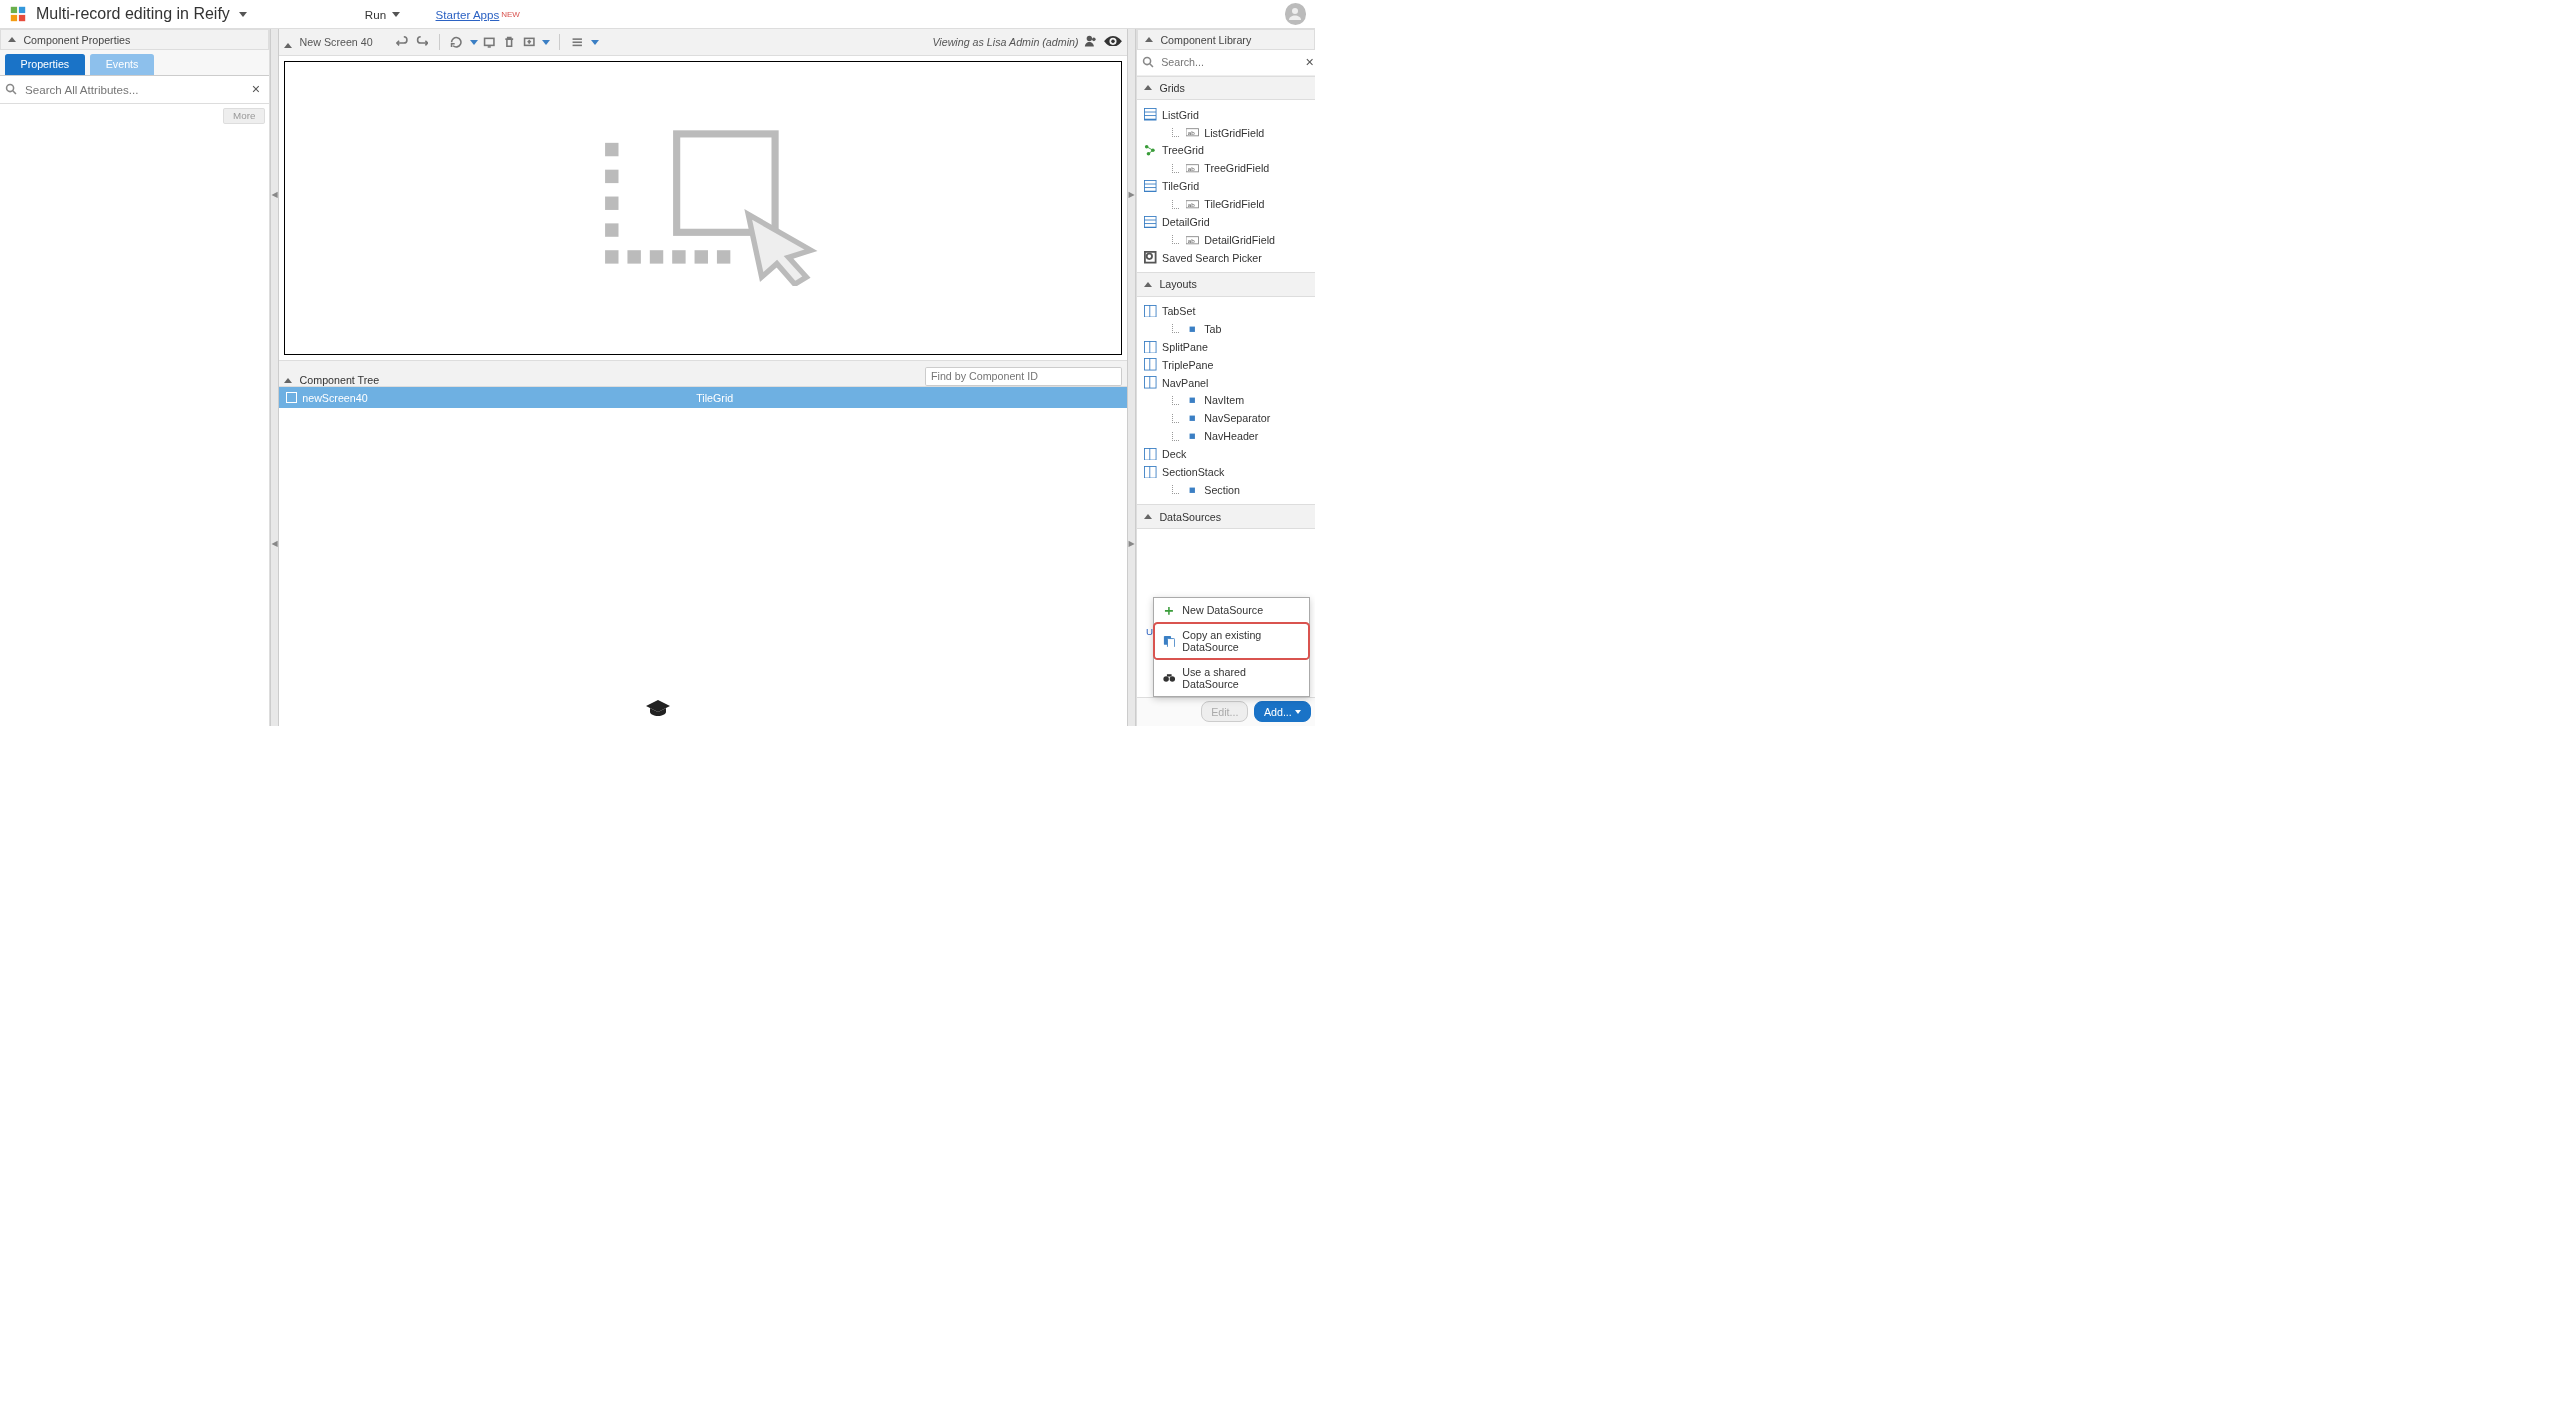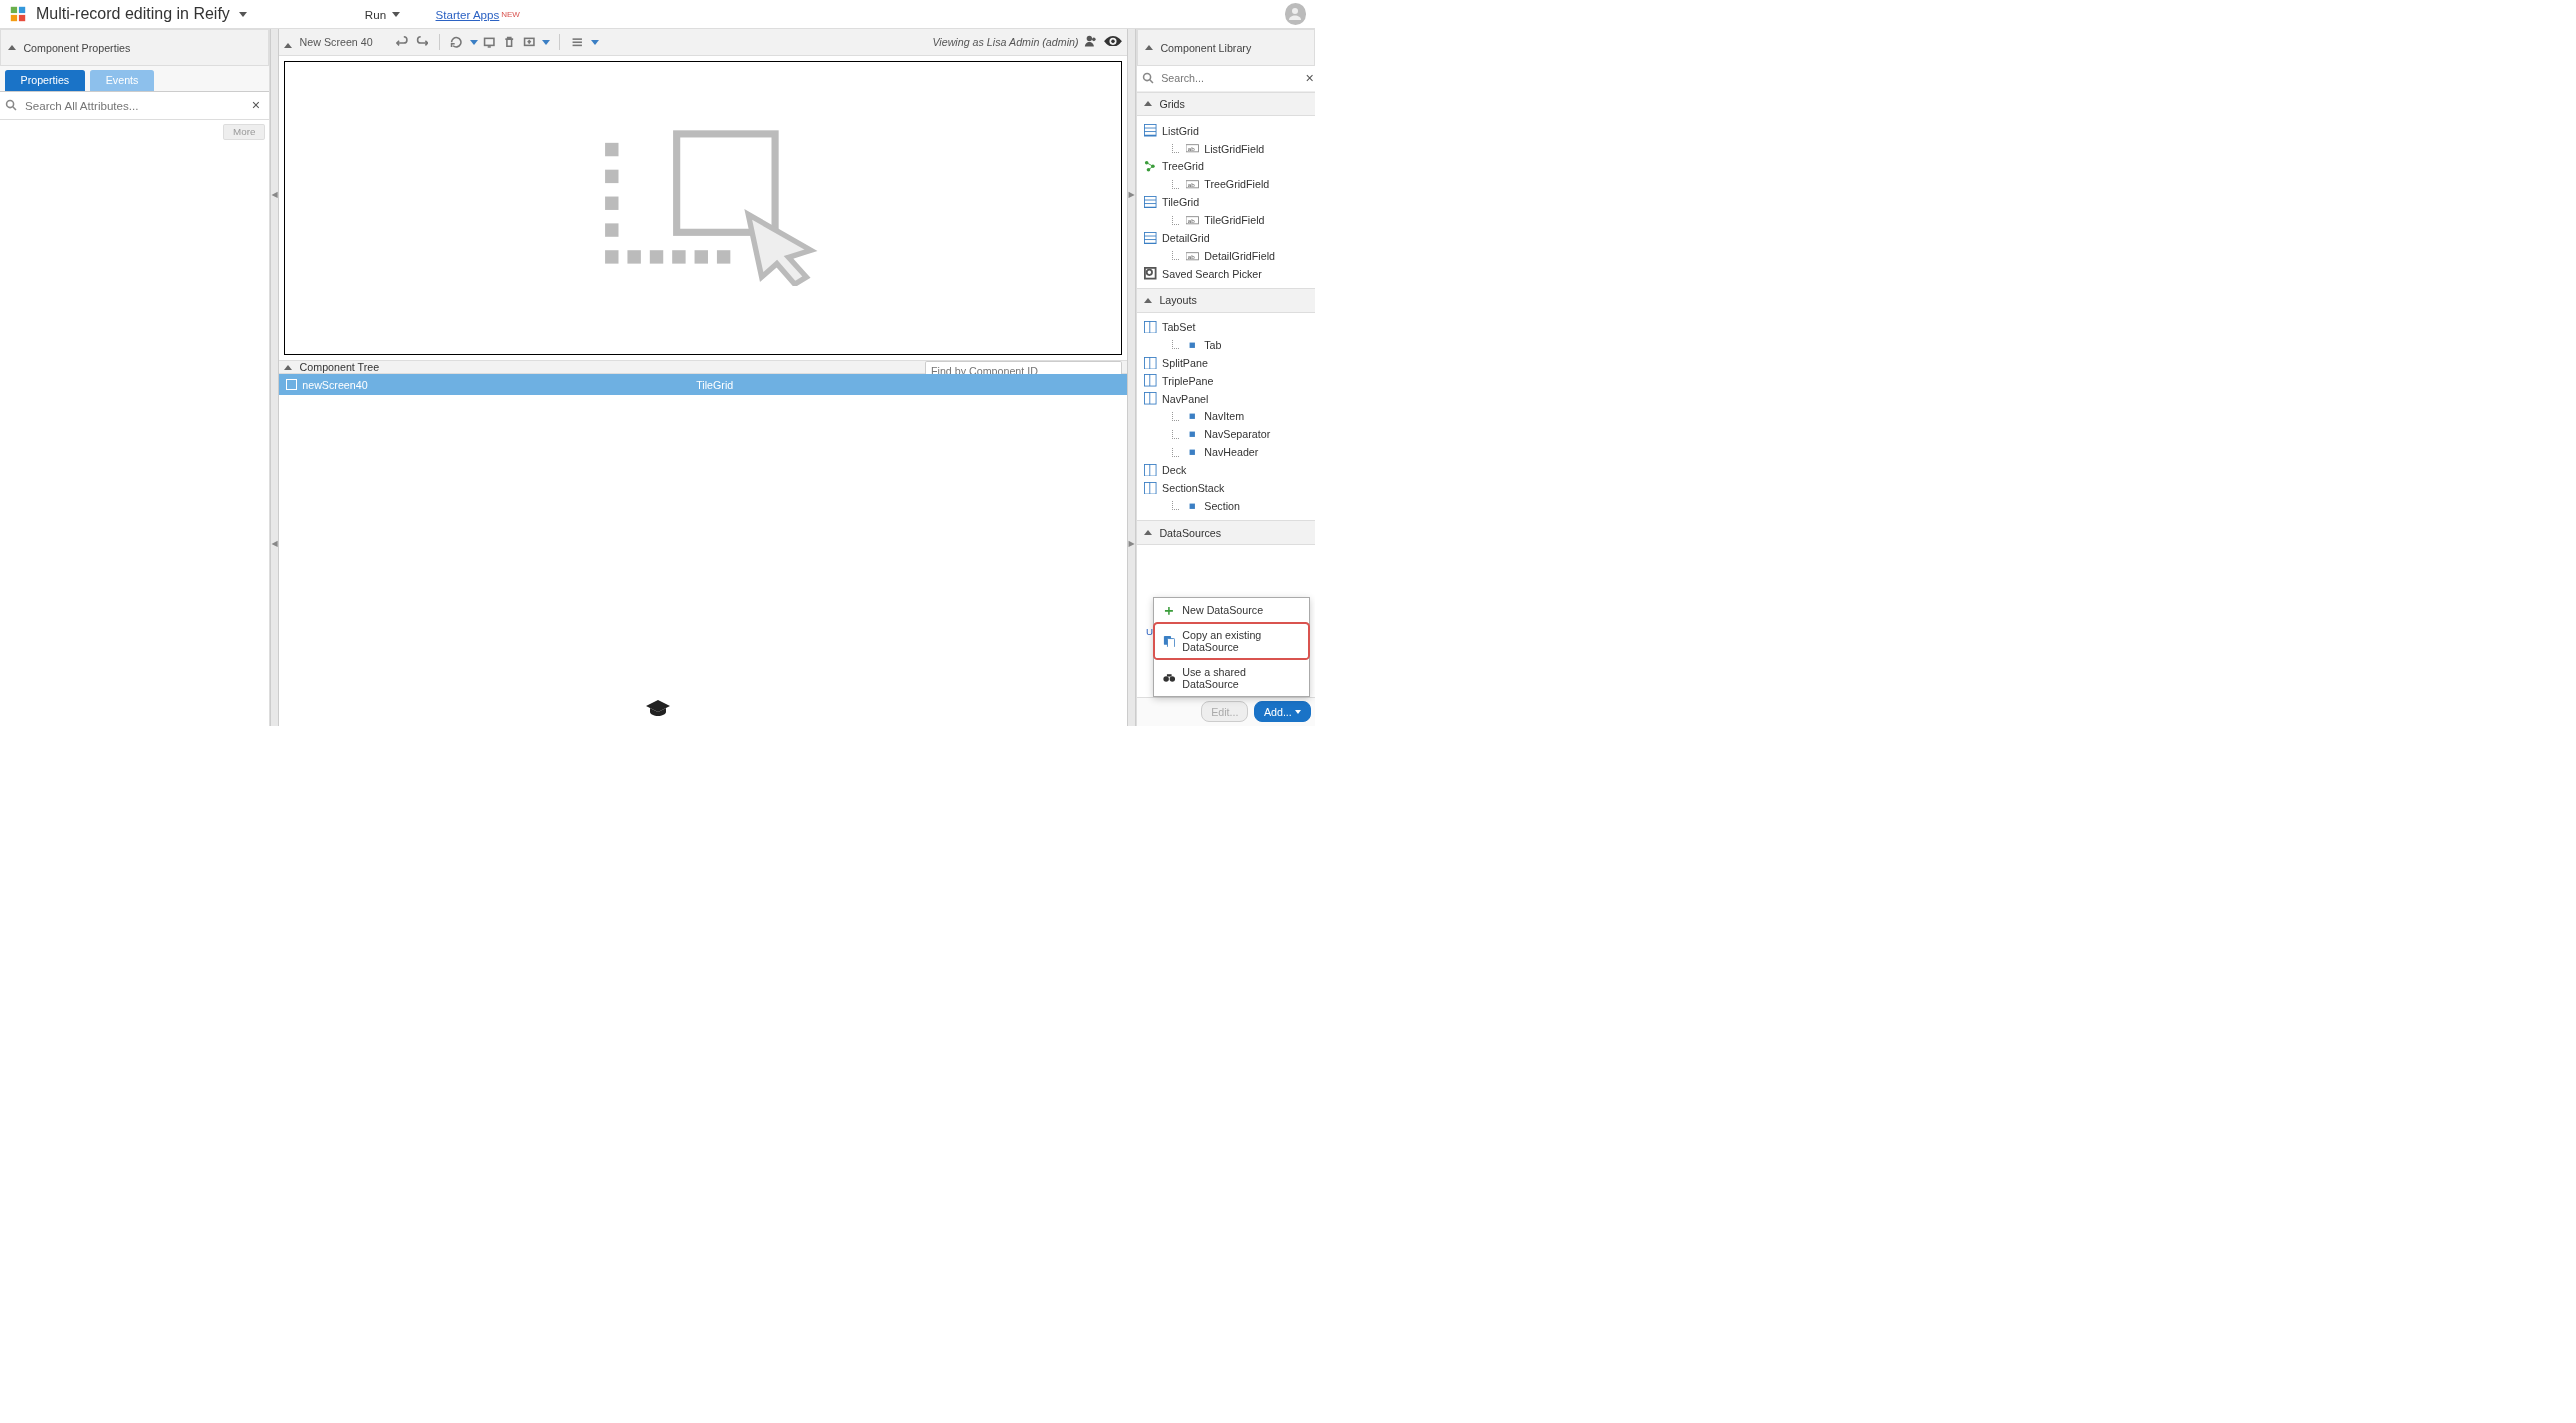--- a/index.html
+++ b/index.html
@@ -68,21 +68,21 @@
   
   
   .main-layout {
     display: flex;
     height: calc(100% - 29px);
     position: relative;
   }
   
   
   .panel-header {
-    height: 37px;
+    height: 21px;
     background: #f2f2f2;
     border: 0.9px solid #ddd;
     display: flex;
     align-items: center;
     padding: 0 7.2px;
     font-size: 10.7px;
     color: #444;
   }
   .chevron-up {
     display: inline-block;
@@ -220,25 +220,25 @@
     line-height: 1.3;
   }
   .drag-graphic {
     margin-top: 36px;
     width: 233px; height: 170px;
   }
   
   
   .tree-header-row {
     display: flex;
-    align-items: flex-start;
+    align-items: flex-end;
     background: #f2f2f2;
     border-top: 0.9px solid #ddd;
     border-bottom: 0.9px solid #ddd;
-    height: 14px;
+    height: 27px;
     padding: 0 5.4px;
   }
   .tree-header-row .label {
     font-size: 10.7px;
     display: flex; align-items: center;
   }
   .tree-search {
     margin-left: auto;
     width: 197px;
     font-size: 10.7px;

